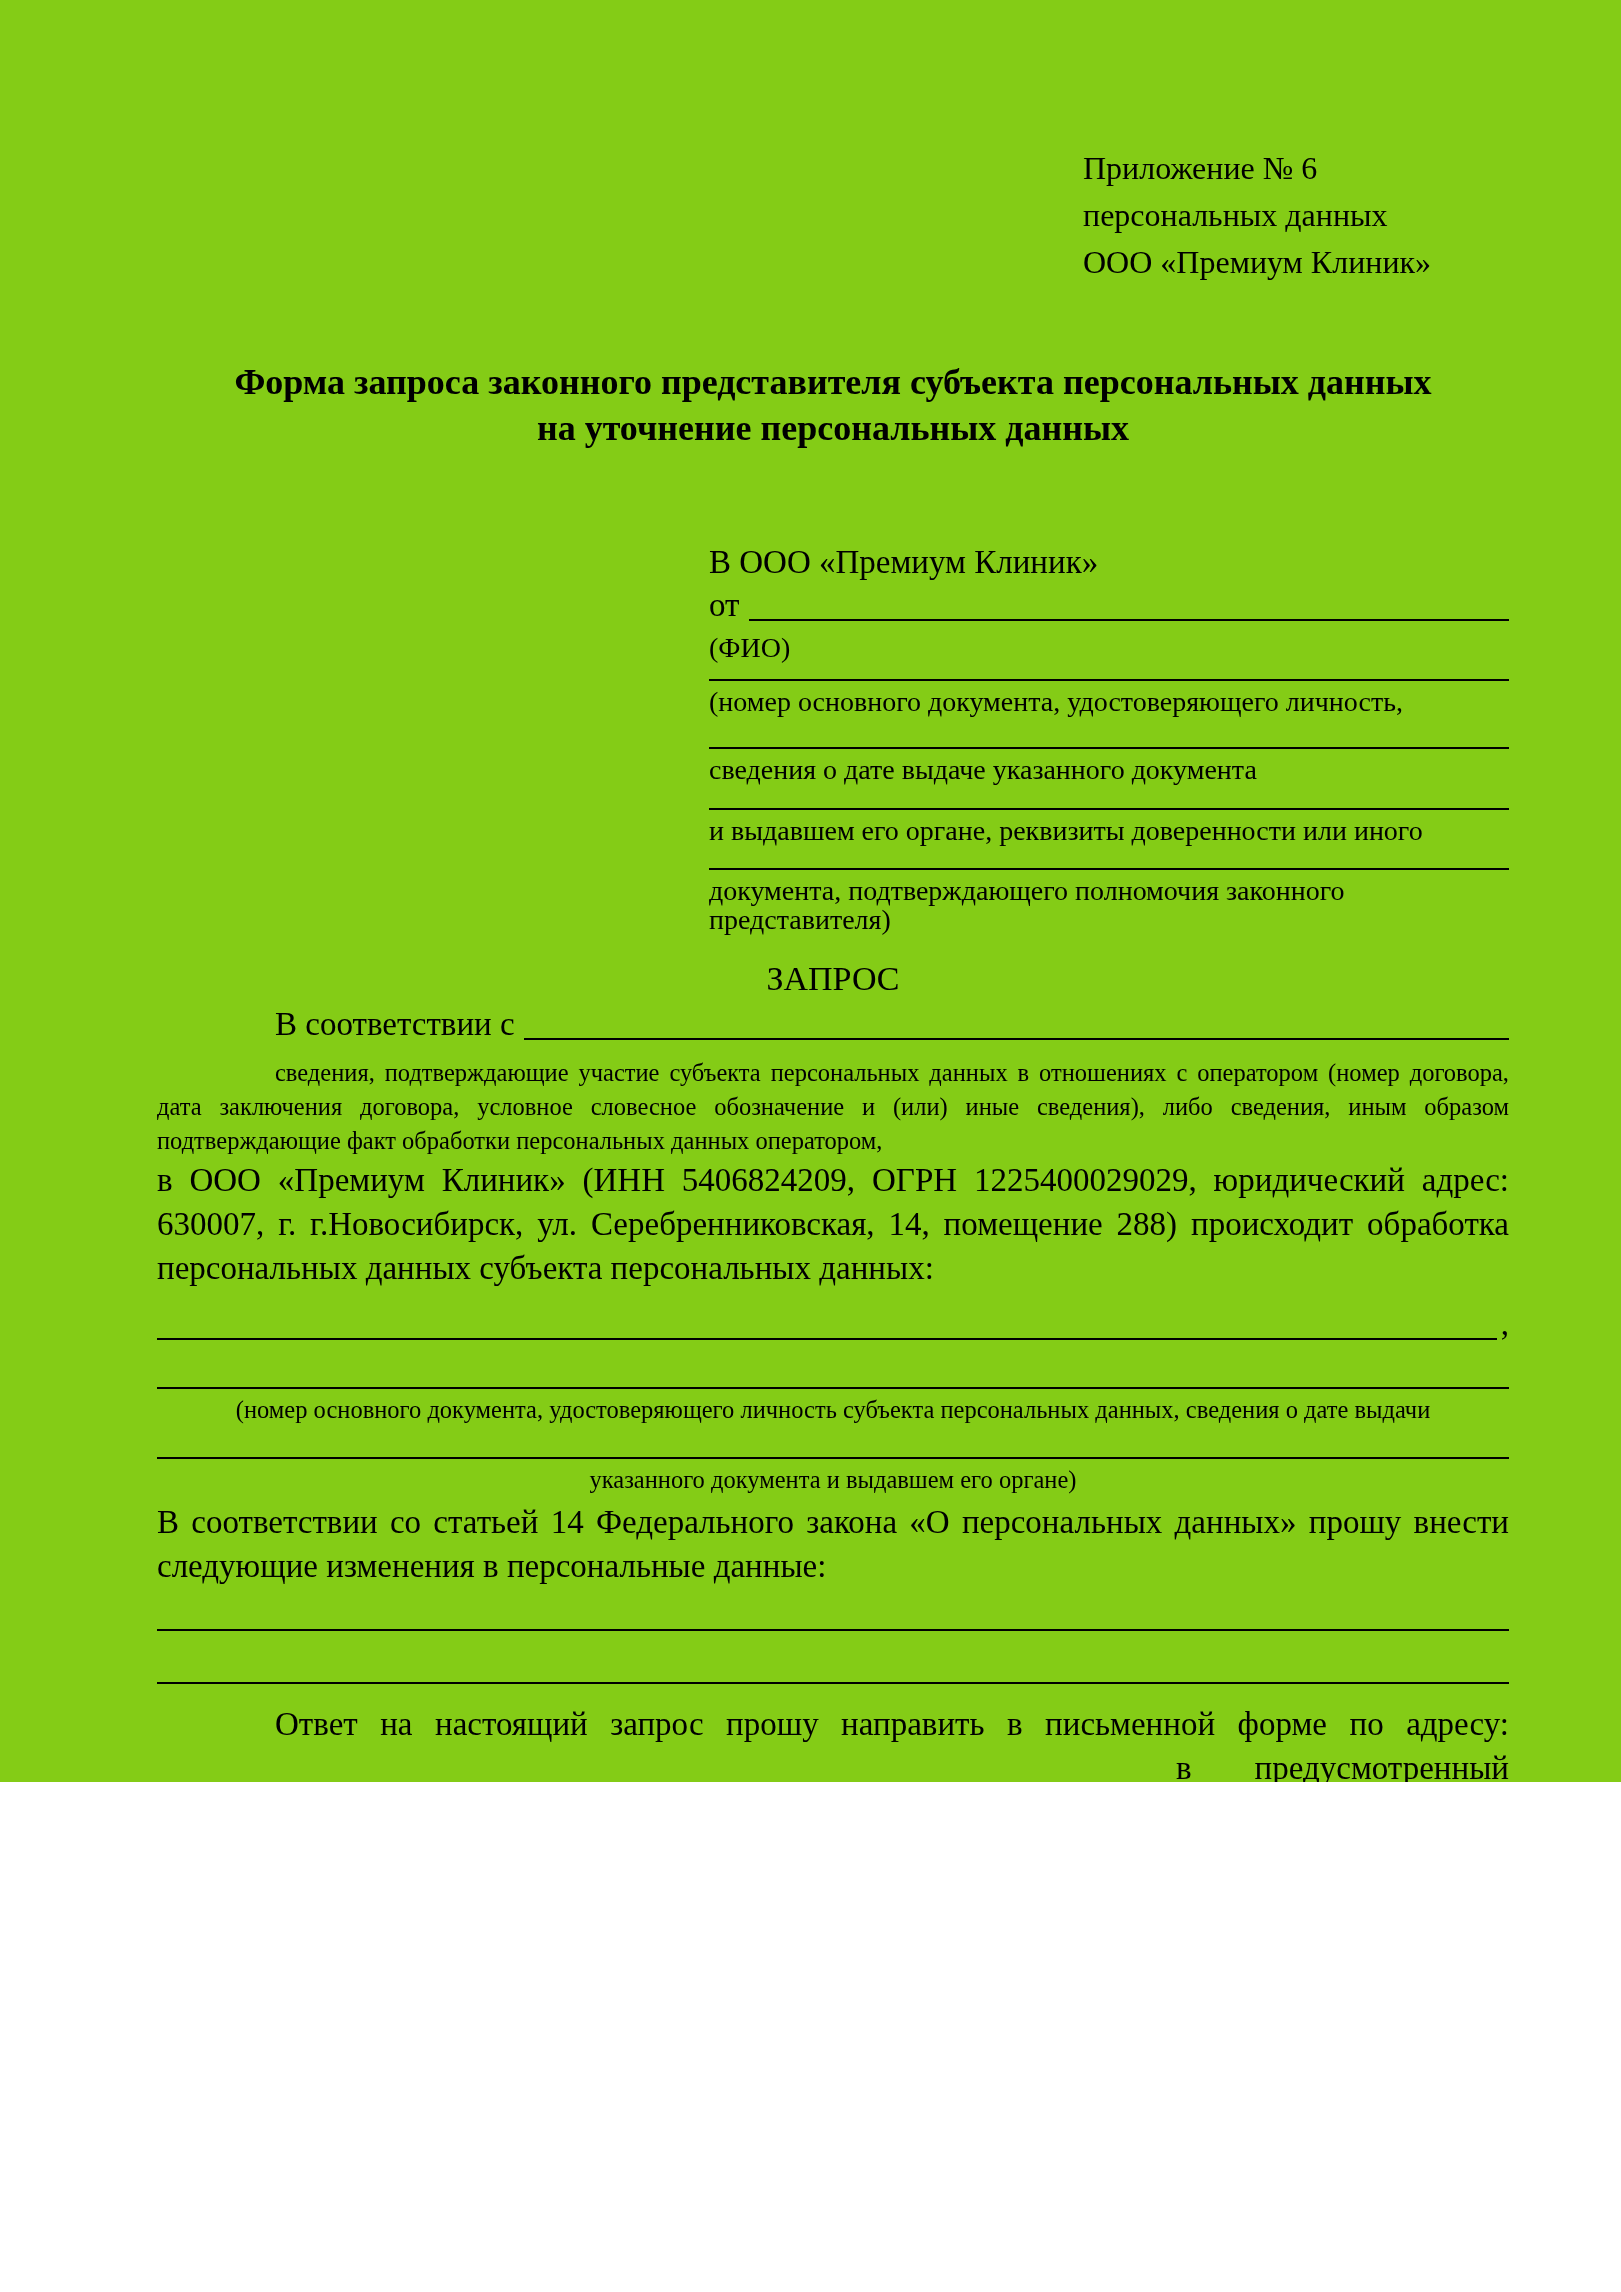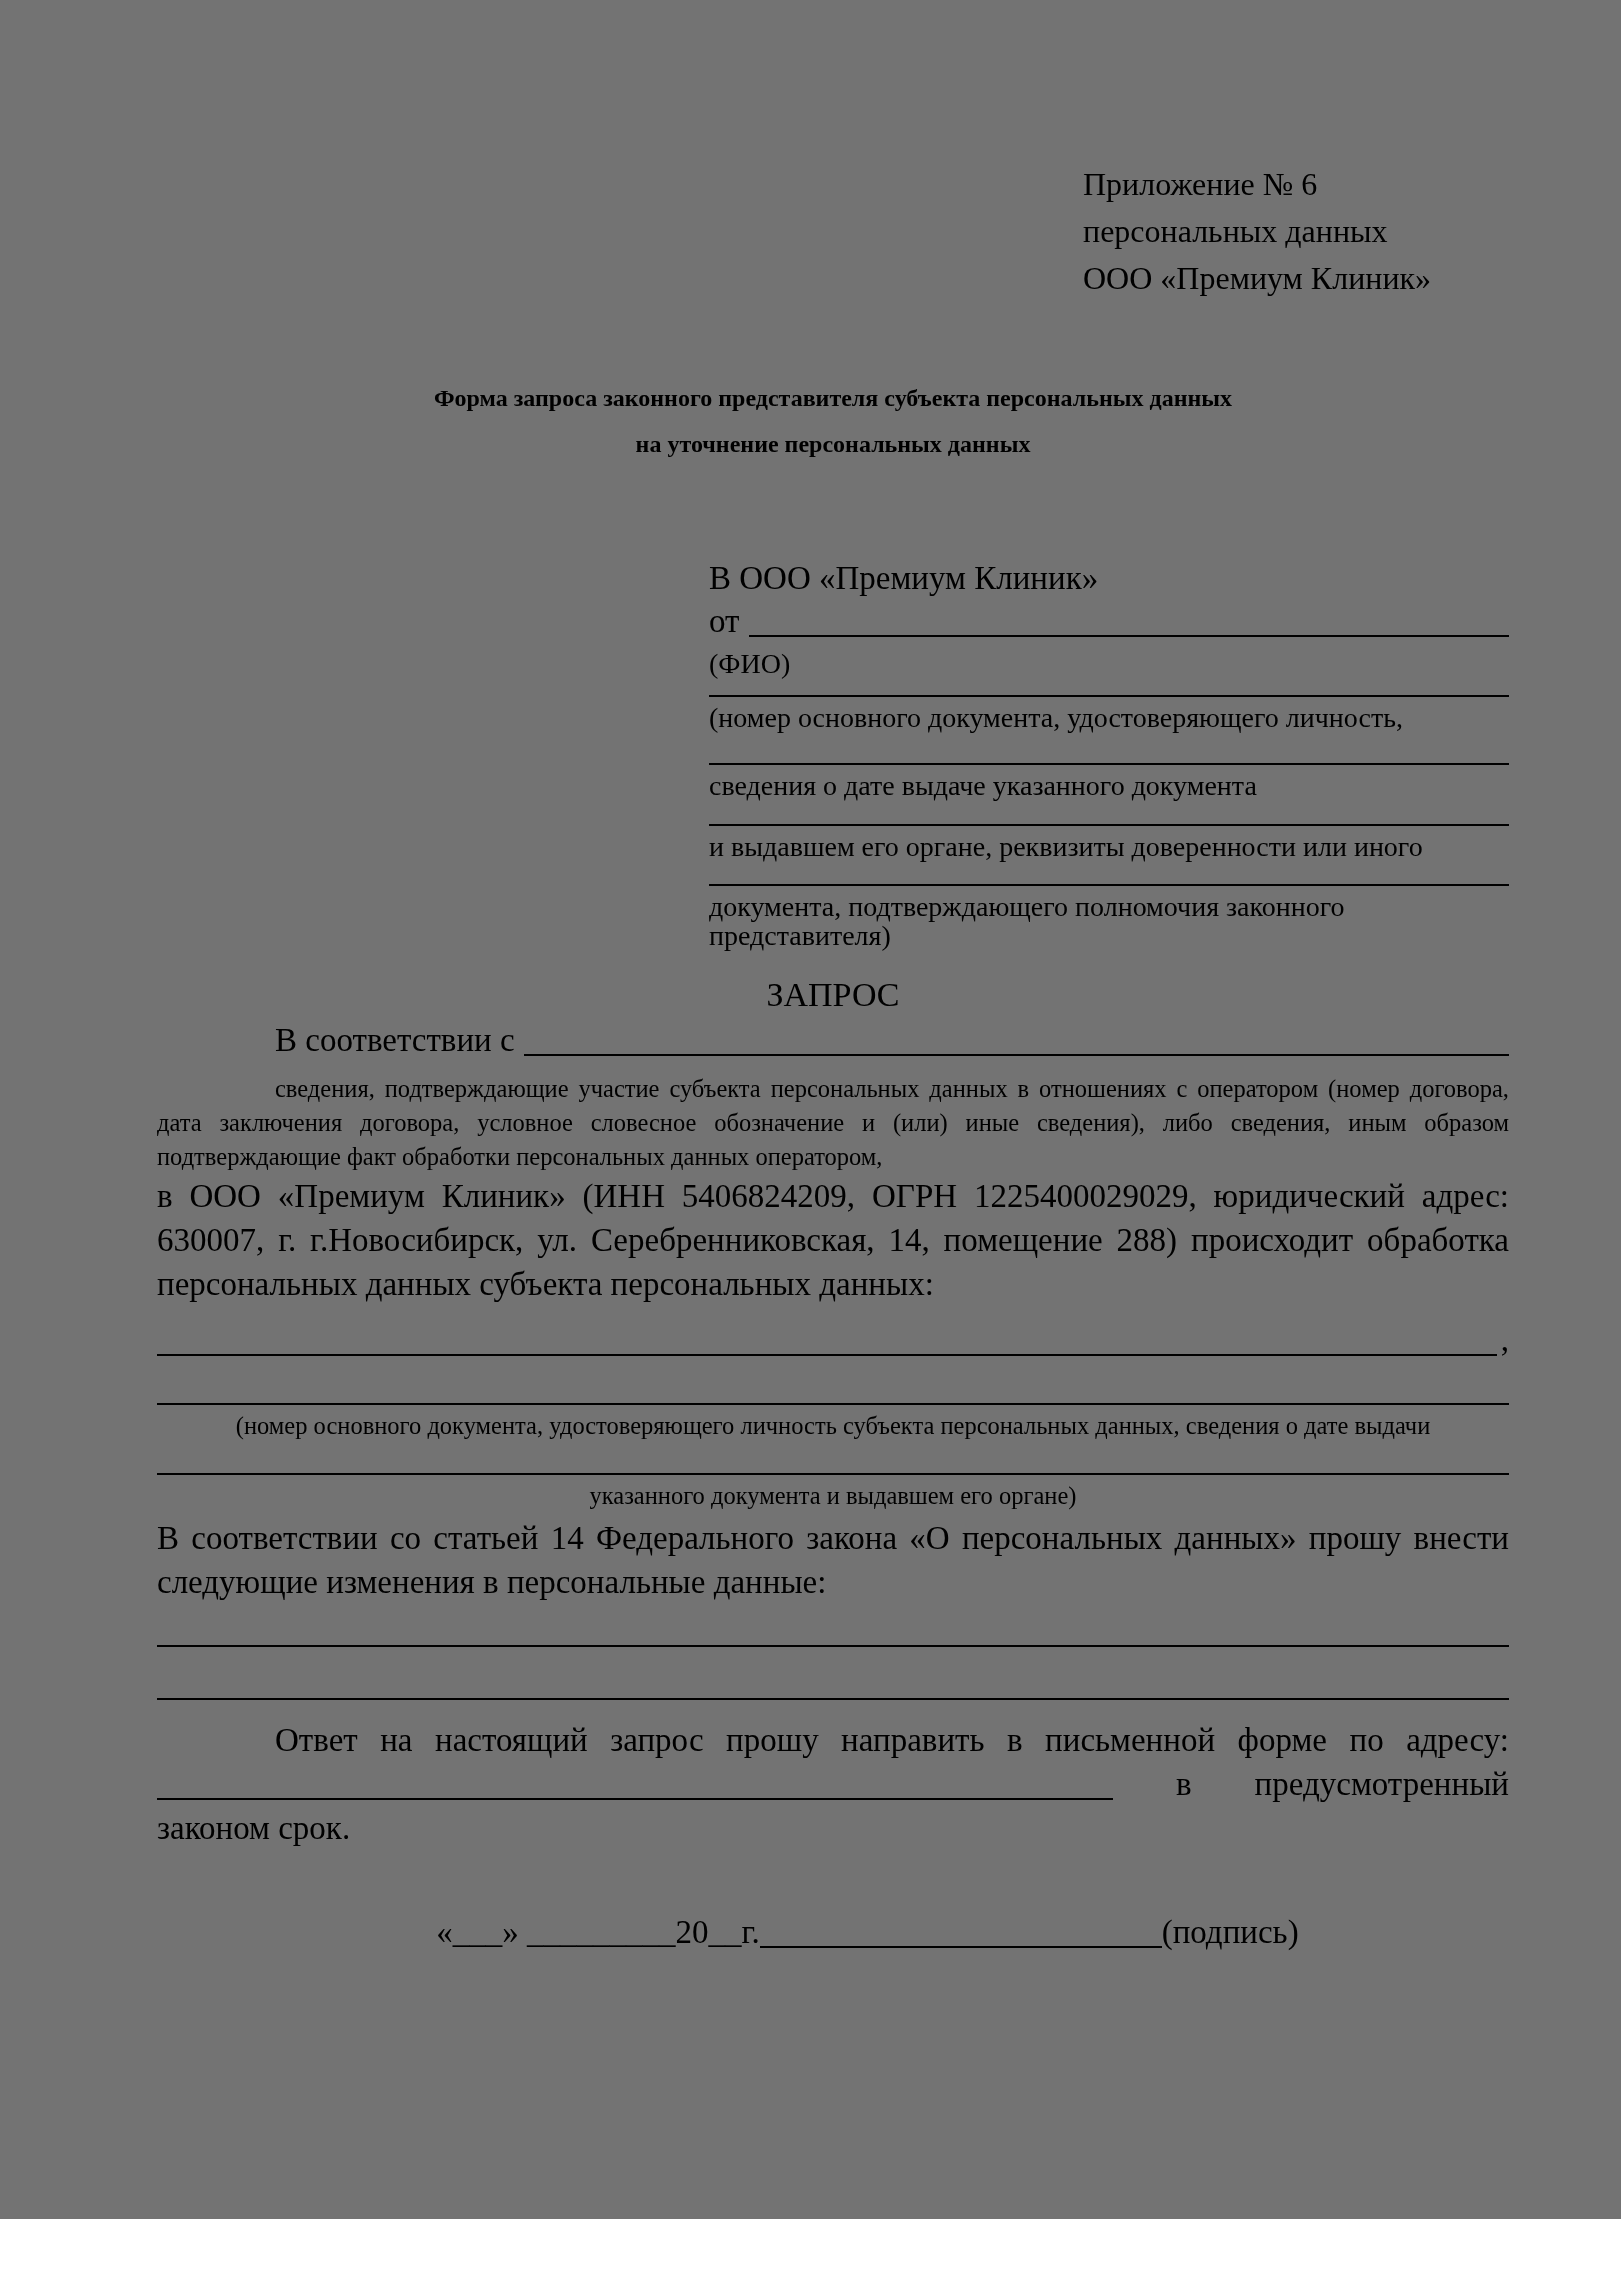--- a/index.html
+++ b/index.html
@@ -6,40 +6,40 @@
   html, body { background: #ffffff; }
   body {
     width: 1621px;
     height: 2293px;
     font-family: "Liberation Serif", "DejaVu Serif", serif;
     color: #000000;
     position: relative;
   }
   .page {
     width: 1621px;
-    height: 2219px;
-    background: #737373;
-    padding: 16px 112px 0 157px; 
+    height: 1782px;
+    background: #84cc16;
+    padding: 0 112px 0 157px; 
     overflow: hidden;
   }
 
   
   .annex {
     margin-top: 145px;
     margin-left: 926px;
     font-size: 32px;
     line-height: 47px;
   }
 
   
   .form-title {
     margin-top: 73px;
     text-align: center;
     font-weight: bold;
-    font-size: 24px;
+    font-size: 36px;
     line-height: 46px;
   }
 
   
   .addressee {
     margin-top: 90px;
     margin-left: 552px; 
     font-size: 33px;
     line-height: 43px;
     font-family: Liberation Serif, serif;

